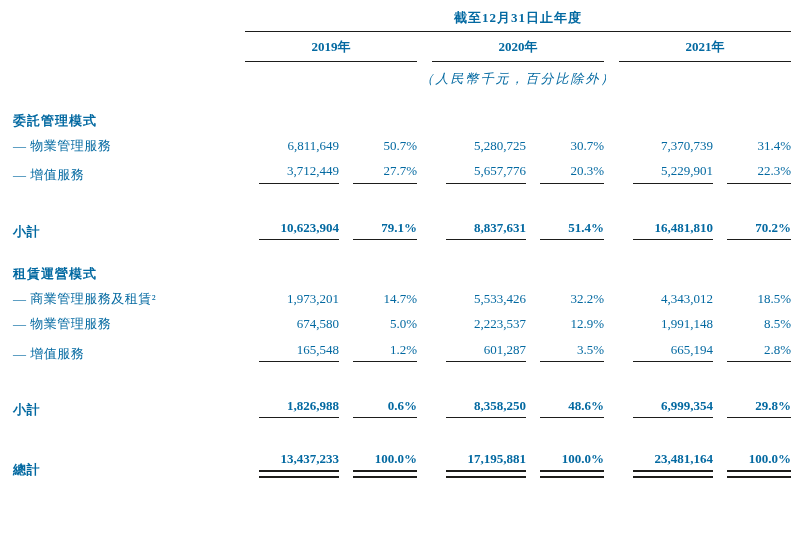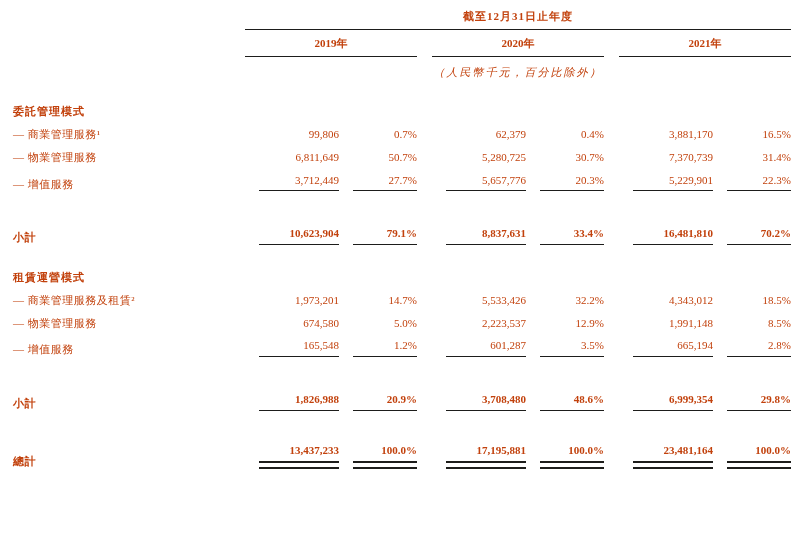--- a/index.html
+++ b/index.html
@@ -12,23 +12,23 @@
     font-family: "Liberation Serif", "DejaVu Serif", serif;
     color: #1d1d1b;
   }
   .sheet {
     padding: 8px 0 0 13px;
   }
   table {
     border-collapse: collapse;
     table-layout: fixed;
     width: 778px;
-    font-size: 11px;
+    font-size: 13px;
     line-height: 1.25;
-    color: #c2410c;
+    color: #0369a1;
   }
   col.c-label { width: 232px; }
   col.c-amt   { width: 94px; }
   col.c-pct   { width: 78px; }
   col.c-sp    { width: 15px; }
 
   td { padding: 0; vertical-align: bottom; }
 
   
   td.title {
@@ -107,43 +107,20 @@
         <td class="label"></td>
         <td class="unitnote" colspan="8">（人民幣千元，百分比除外）</td>
       </tr>
     </thead>
     <tbody>
         <tr class="section">
           <td class="label">委託管理模式</td>
           <td colspan="8"></td>
         </tr>
         <tr class="item">
-          <td class="label">— 商業管理服務¹</td>
-          <td class="num">
-            <div class="ci">99,806</div>
-          </td>
-          <td class="num">
-            <div class="ci">0.7%</div>
-          </td>
-          <td class="sp"></td>
-          <td class="num">
-            <div class="ci">62,379</div>
-          </td>
-          <td class="num">
-            <div class="ci">0.4%</div>
-          </td>
-          <td class="sp"></td>
-          <td class="num">
-            <div class="ci">3,881,170</div>
-          </td>
-          <td class="num">
-            <div class="ci">16.5%</div>
-          </td>
-        </tr>
-        <tr class="item">
           <td class="label">— 物業管理服務</td>
           <td class="num">
             <div class="ci">6,811,649</div>
           </td>
           <td class="num">
             <div class="ci">50.7%</div>
           </td>
           <td class="sp"></td>
           <td class="num">
             <div class="ci">5,280,725</div>
@@ -188,21 +165,21 @@
             <div class="ci">10,623,904</div>
           </td>
           <td class="num">
             <div class="ci">79.1%</div>
           </td>
           <td class="sp"></td>
           <td class="num">
             <div class="ci">8,837,631</div>
           </td>
           <td class="num">
-            <div class="ci">33.4%</div>
+            <div class="ci">51.4%</div>
           </td>
           <td class="sp"></td>
           <td class="num">
             <div class="ci">16,481,810</div>
           </td>
           <td class="num">
             <div class="ci">70.2%</div>
           </td>
         </tr>
         <tr class="section">
@@ -277,25 +254,25 @@
           <td class="num">
             <div class="ci">2.8%</div>
           </td>
         </tr>
         <tr class="subtotal ul-single">
           <td class="label">小計</td>
           <td class="num">
             <div class="ci">1,826,988</div>
           </td>
           <td class="num">
-            <div class="ci">20.9%</div>
-          </td>
-          <td class="sp"></td>
-          <td class="num">
-            <div class="ci">3,708,480</div>
+            <div class="ci">0.6%</div>
+          </td>
+          <td class="sp"></td>
+          <td class="num">
+            <div class="ci">8,358,250</div>
           </td>
           <td class="num">
             <div class="ci">48.6%</div>
           </td>
           <td class="sp"></td>
           <td class="num">
             <div class="ci">6,999,354</div>
           </td>
           <td class="num">
             <div class="ci">29.8%</div>

